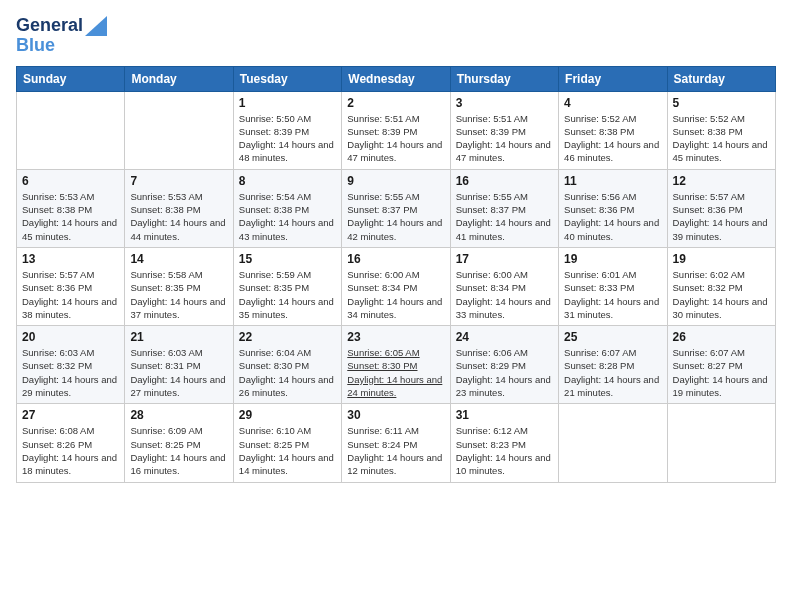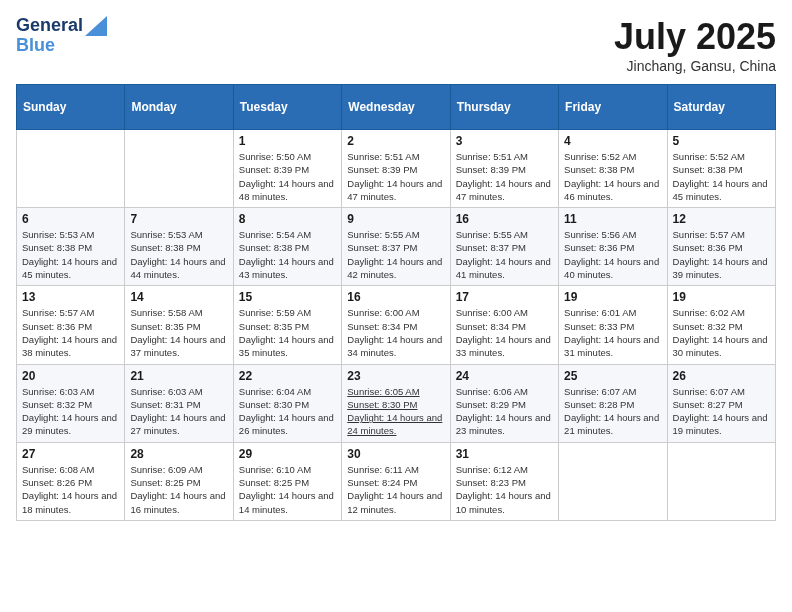--- a/index.html
+++ b/index.html
@@ -42,21 +42,21 @@
       width: 100%;
       border-collapse: collapse;
       border: 1px solid #ccc;
     }
     .calendar th {
       background: #2a6db5;
       color: #fff;
       font-size: 12px;
       font-weight: bold;
       text-align: left;
-      padding: 15px 6px;
+      padding: 5px 6px;
       border: 1px solid #1a5a9a;
     }
     .calendar td {
       vertical-align: top;
       border: 1px solid #ccc;
       padding: 4px 5px;
       font-size: 10px;
       color: #333;
       width: calc(100% / 7);
       min-height: 80px;
@@ -89,24 +89,20 @@
     <div style="display:flex;flex-direction:column;align-items:flex-start;">
       <div style="display:flex;align-items:flex-end;">
         <span class="logo-text">General</span>
         <svg width="22" height="20" viewBox="0 0 22 20" style="margin-left:2px;margin-top:-4px;">
           <polygon points="0,20 22,20 22,0" fill="#4a90d9"></polygon>
         </svg>
       </div>
       <span class="logo-text" style="color:#4a90d9;font-size:18px;text-align:right;">Blue</span>
     </div>
   </div>
-  <div class="title-block">
-    <div class="month-title">July 2025</div>
-    <div class="location">Jinchang, Gansu, China</div>
-  </div>
 </div>
 
 <table class="calendar">
   <thead>
     <tr id="weekday-header">
         <th>Sunday</th>
         <th>Monday</th>
         <th>Tuesday</th>
         <th>Wednesday</th>
         <th>Thursday</th>

